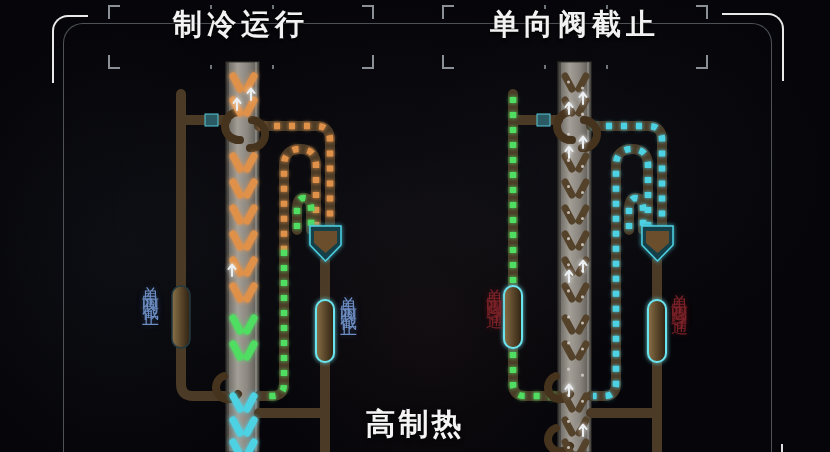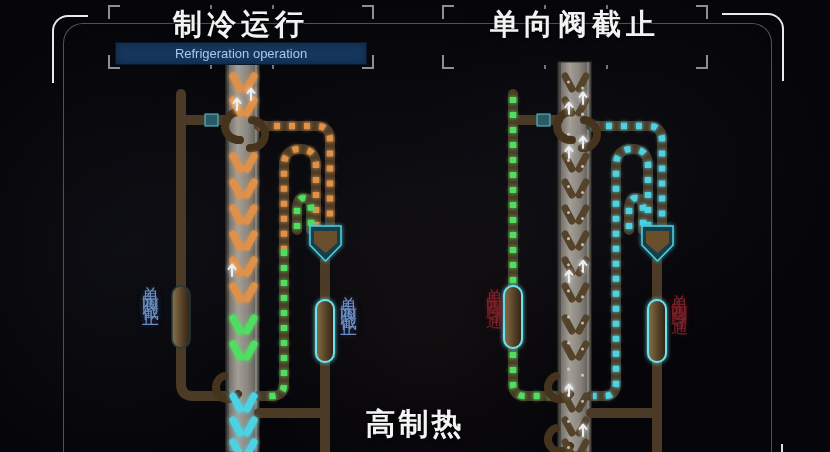--- a/index.html
+++ b/index.html
@@ -208,21 +208,20 @@
   <div class="titlebox" style="left:112px">
     <div class="tb-corner tl"></div>
     <div class="tb-corner tr"></div>
     <div class="tb-corner bl"></div>
     <div class="tb-corner br"></div>
     <div class="tb-tick t1"></div>
     <div class="tb-tick t2"></div>
     <div class="tb-tick b1"></div>
     <div class="tb-tick b2"></div>
     <div class="tb-cn">制冷运行</div>
-    <div class="tb-banner banner-blue">Refrigeration operation</div>
   </div>
 
   <div class="titlebox" style="left:446px">
     <div class="tb-corner tl"></div>
     <div class="tb-corner tr"></div>
     <div class="tb-corner bl"></div>
     <div class="tb-corner br"></div>
     <div class="tb-tick t1"></div>
     <div class="tb-tick t2"></div>
     <div class="tb-tick b1"></div>

